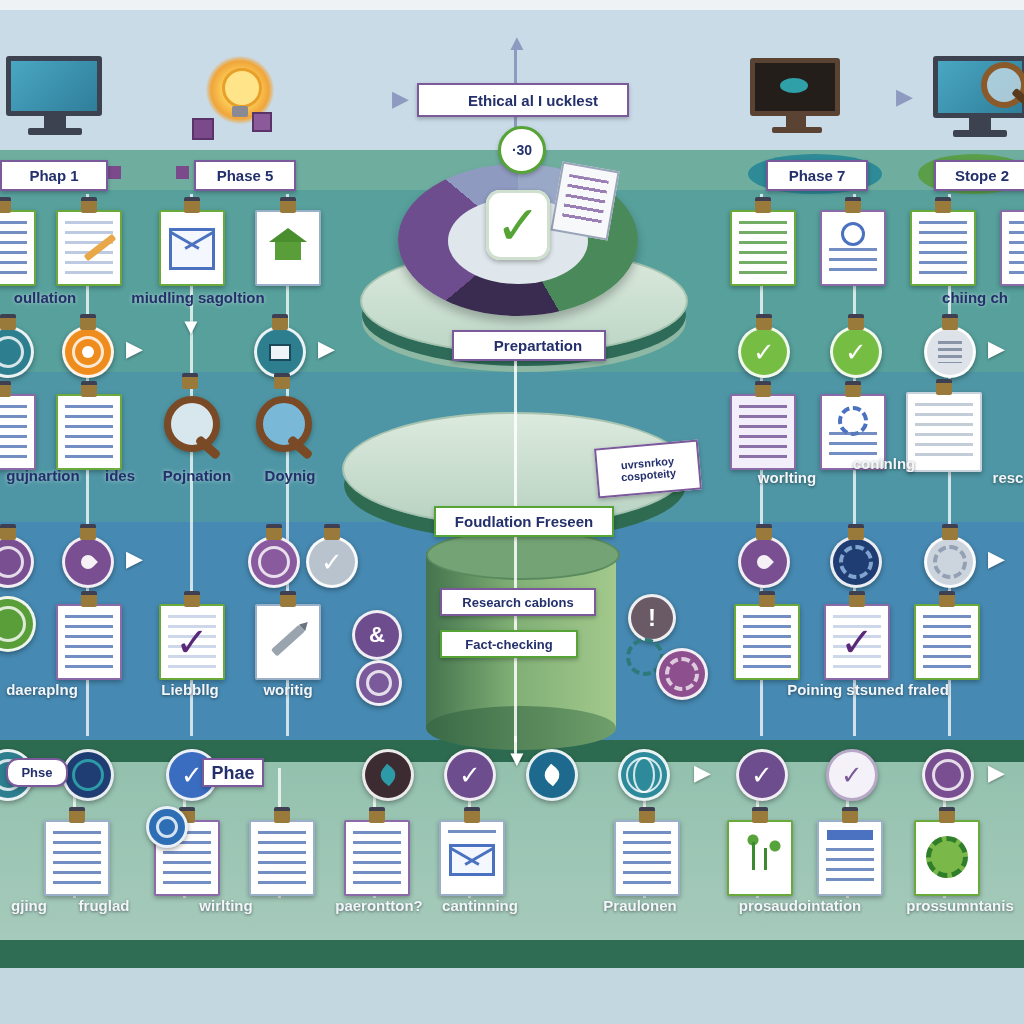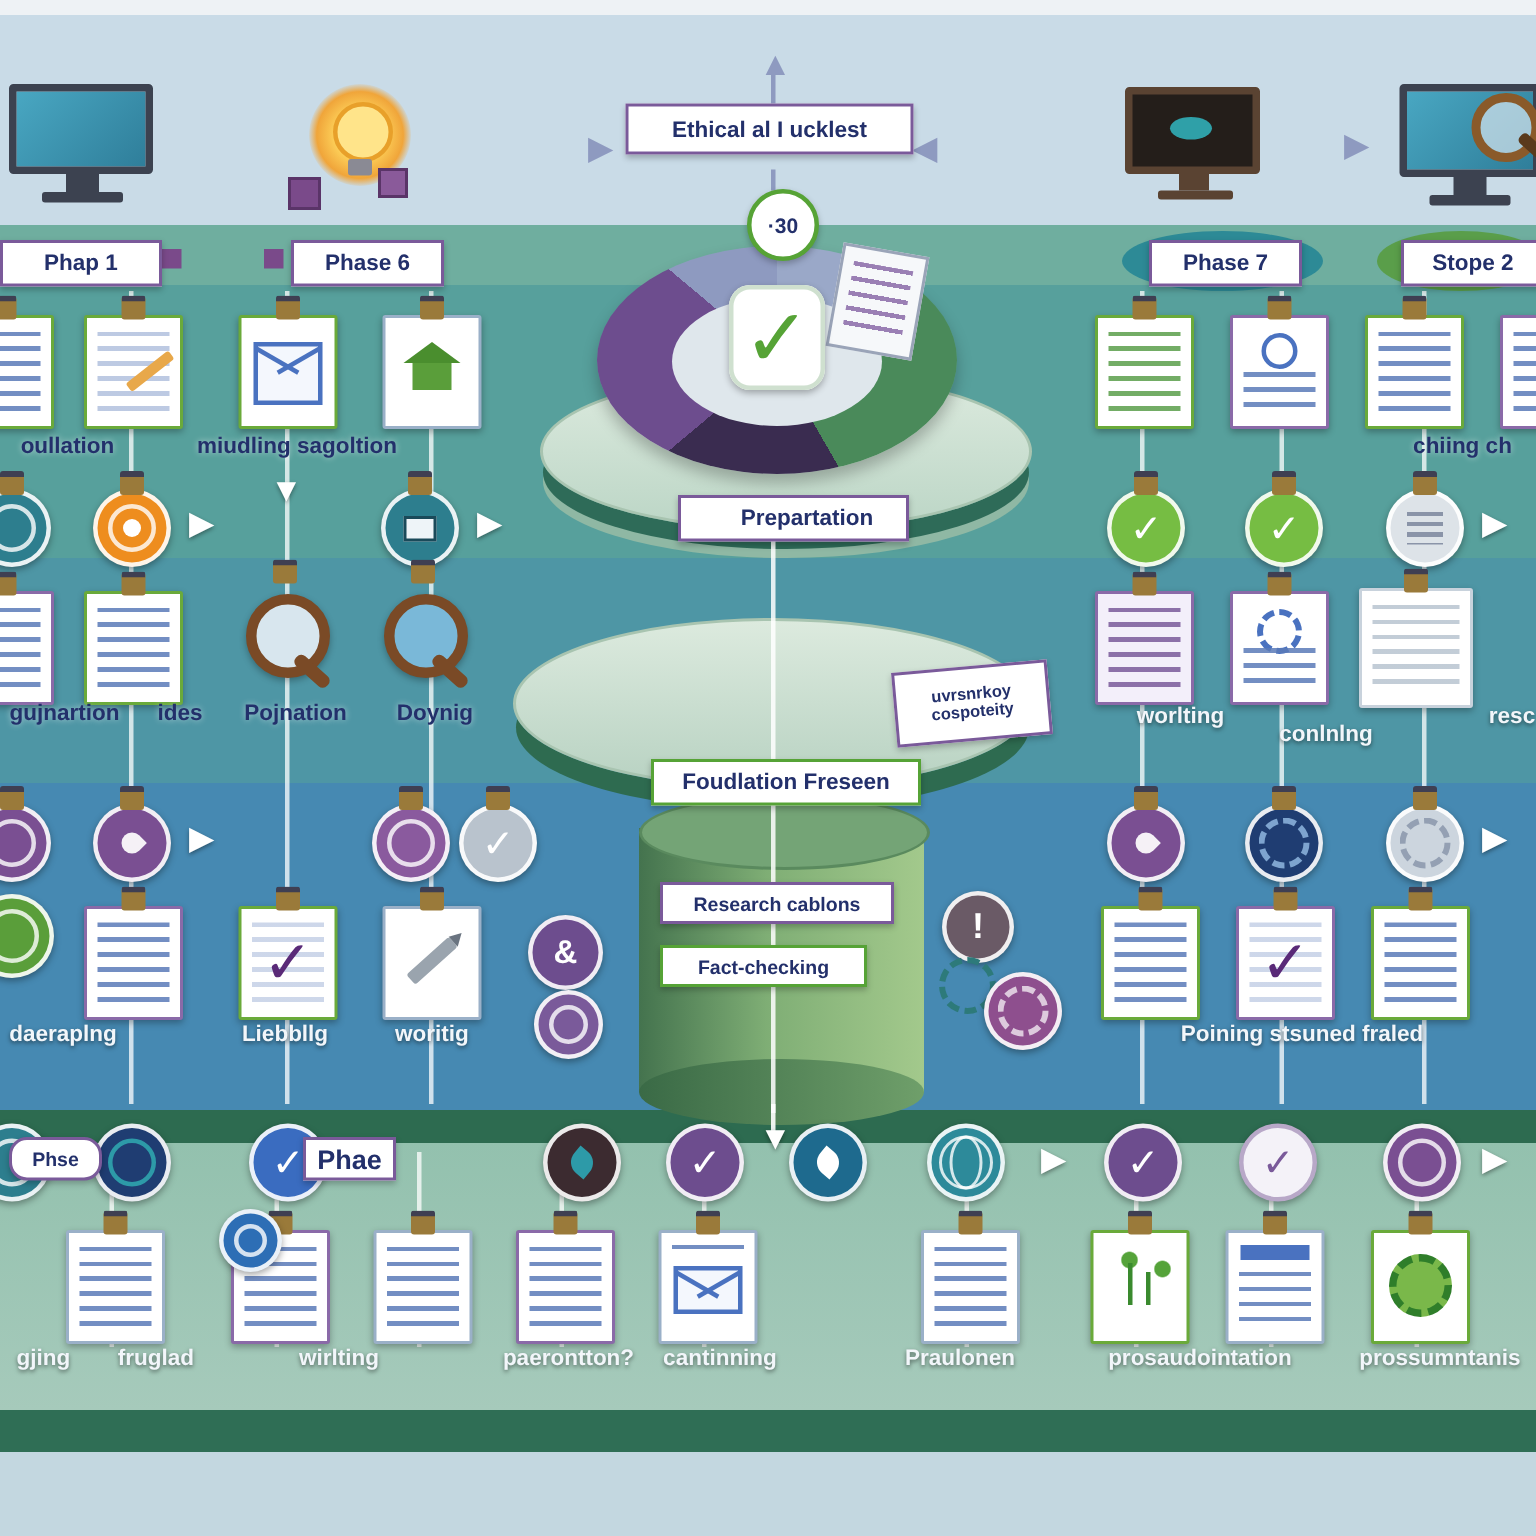--- a/index.html
+++ b/index.html
@@ -130,27 +130,27 @@
     <div class="stand" style="left:20px;top:74px;width:54px;height:7px;border-radius:2px;"></div>
     <div class="abs" style="left:48px;top:6px;width:34px;height:34px;border:6px solid #8a5a2a;border-radius:50%;background:rgba(216,230,238,.7);"></div>
     <div class="abs" style="left:78px;top:38px;width:22px;height:8px;background:#5a3a1c;border-radius:3px;transform:rotate(42deg);"></div>
   </div>
 
   <span class="ar gray" style="left:506px;top:32px;">▲</span>
   <div class="abs" style="left:514px;top:46px;width:3px;height:38px;background:#8e9ac0;z-index:2;"></div>
   <span class="ar gray" style="left:392px;top:88px;">▶</span>
   <span class="ar gray" style="left:608px;top:88px;">◀</span>
   <span class="ar gray" style="left:896px;top:86px;">▶</span>
-  <div class="wbox" style="left:417px;top:69px;width:188px;height:30px;">Ethical al I ucklest</div>
+  <div class="wbox" style="left:417px;top:83px;width:188px;height:30px;padding-left:20px;">Ethical al I ucklest</div>
   <div class="abs" style="left:514px;top:113px;width:3px;height:14px;background:#8e9ac0;z-index:2;"></div>
 
   <div class="wbox" style="left:0;top:160px;width:104px;height:27px;">Phap 1</div>
   <div class="abs" style="left:108px;top:166px;width:13px;height:13px;background:#7a4a8a;z-index:4;"></div>
   <div class="abs" style="left:176px;top:166px;width:13px;height:13px;background:#7a4a8a;z-index:4;"></div>
-  <div class="wbox" style="left:194px;top:160px;width:98px;height:27px;">Phase 6</div>
+  <div class="wbox" style="left:194px;top:160px;width:98px;height:27px;">Phase 5</div>
   <div class="ell" style="left:748px;top:154px;width:134px;height:40px;background:#2d8a96;z-index:3;"></div>
   <div class="wbox" style="left:766px;top:160px;width:98px;height:27px;">Phase 7</div>
   <div class="ell" style="left:918px;top:154px;width:112px;height:40px;background:#5a9e4a;z-index:3;"></div>
   <div class="wbox" style="left:934px;top:160px;width:92px;height:27px;">Stope 2</div>
 
   <div class="doc clipped" style="left:-30px;top:210px;--bc:#6aaa3a;">
       <div class="lines"></div>
     </div>
   <div class="doc clipped" style="left:56px;top:210px;--bc:#6aaa3a;">
       <div class="lines" style="opacity:.4;"></div>
@@ -220,21 +220,21 @@
     </div>
   <div class="doc clipped" style="left:906px;top:392px;width:72px;height:76px;--bc:#c8d2dc;--lc:#b8c4d0;">
       <div class="lines"></div>
     </div>
 
   <div class="lbl dark" style="left:-12px;top:468px;width:110px;">gujnartion</div>
   <div class="lbl dark" style="left:90px;top:468px;width:60px;">ides</div>
   <div class="lbl dark" style="left:152px;top:468px;width:90px;">Pojnation</div>
   <div class="lbl dark" style="left:248px;top:468px;width:84px;">Doynig</div>
   <div class="lbl light" style="left:742px;top:470px;width:90px;">worlting</div>
-  <div class="lbl light" style="left:836px;top:482px;width:96px;">conlnlng</div>
+  <div class="lbl light" style="left:836px;top:456px;width:96px;">conlnlng</div>
   <div class="lbl light" style="left:978px;top:470px;width:60px;">resc</div>
 
   <div class="note">
     <span>uvrsnrkoy</span>
     <span>cospoteity</span>
   </div>
 
   <div class="circle ring clipped" style="left:-18px;top:536px;--c:#7a4f92;"></div>
   <div class="circle clipped" style="left:62px;top:536px;--c:#7a4f92;">
       <span class="drop"></span>

